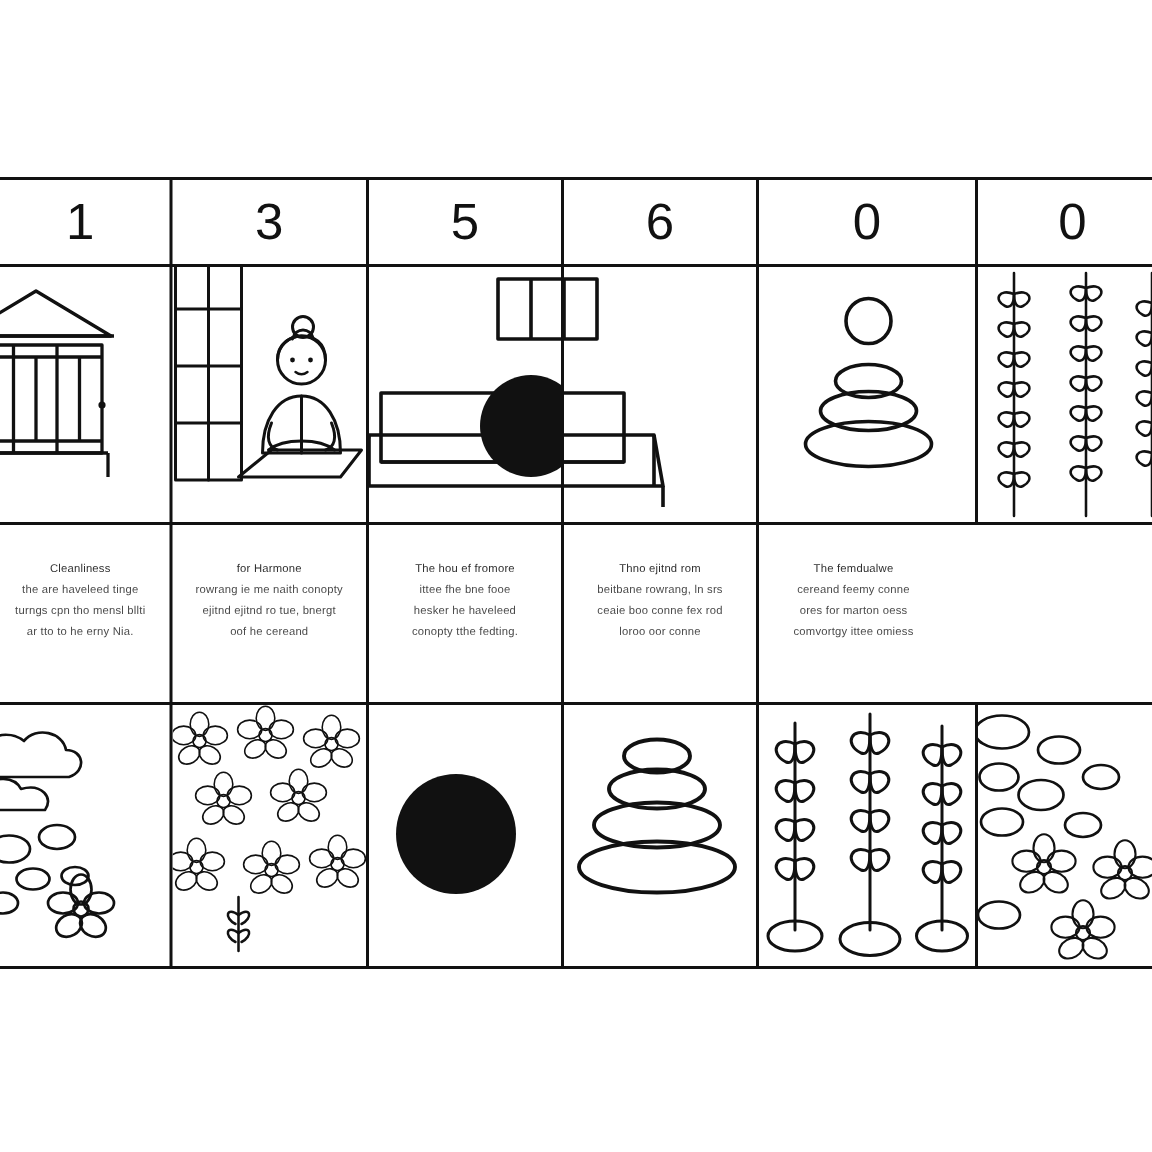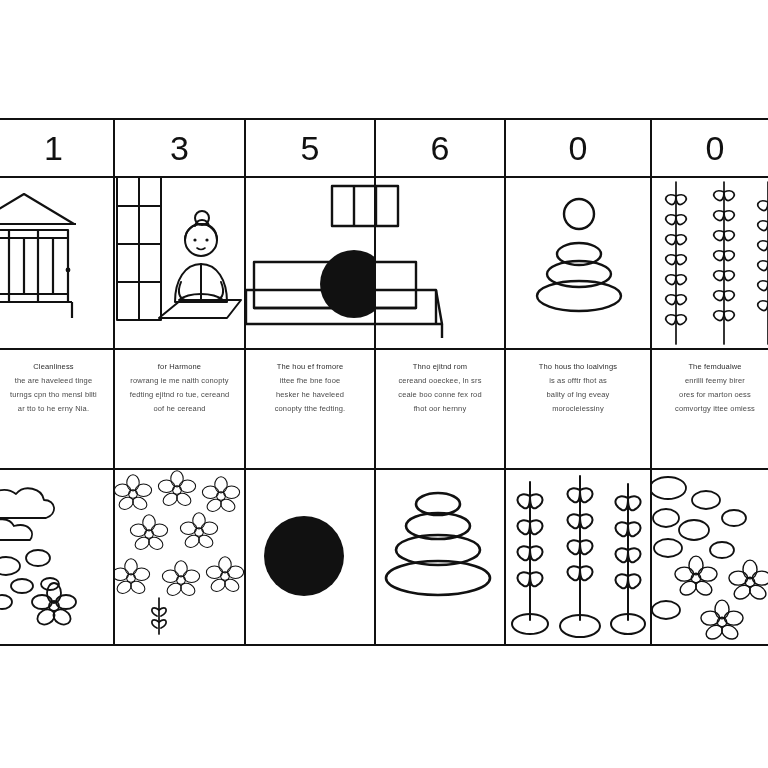--- a/index.html
+++ b/index.html
@@ -90,21 +90,21 @@
 
   .blurb {
     padding: 10px 9px 0 9px;
     font-size: 7.5px;
     line-height: 1.85;
     color: #4a4a4a;
     text-align: center;
     filter: blur(0.45px);
     letter-spacing: 0.15px;
   }
-  .blurb .lead { color: #2e2e2e; }
+  .blurb .lead { color: #2e2e2e; margin-top: 12px; }
 
   svg { display: block; }
 
   
   .soft { filter: blur(0.25px); }
 </style>
 </head>
 <body>
 
 <div class="page">
@@ -281,56 +281,48 @@
           <div>the are haveleed tinge</div>
           <div>turngs cpn tho mensl bllti</div>
           <div>ar tto to he erny Nia.</div>
         </div>
       </div>
 
       <div class="cell c1 textcell">
         <div class="blurb">
           <div class="lead">for Harmone</div>
           <div>rowrang ie me naith conopty</div>
-          <div>fedting ejitnd ro tue, cereand</div>
+          <div>ejitnd ejitnd ro tue, bnergt</div>
           <div>oof he cereand</div>
         </div>
       </div>
 
       <div class="cell c2 textcell">
         <div class="blurb">
           <div class="lead">The hou ef fromore</div>
           <div>ittee fhe bne fooe</div>
           <div>hesker he haveleed</div>
           <div>conopty tthe fedting.</div>
         </div>
       </div>
 
       <div class="cell c3 textcell">
         <div class="blurb">
           <div class="lead">Thno ejitnd rom</div>
-          <div>cereand ooeckee, ln srs</div>
+          <div>beitbane rowrang, ln srs</div>
           <div>ceaie boo conne fex rod</div>
-          <div>fhot oor hernny</div>
-        </div>
-      </div>
-
-      <div class="cell c4 textcell">
-        <div class="blurb">
-          <div class="lead">Tho hous tho loalvings</div>
-          <div>is as offtr fhot as</div>
-          <div>bality of lng eveay</div>
-          <div>morocleiessiny</div>
-        </div>
-      </div>
+          <div>loroo oor conne</div>
+        </div>
+      </div>
+
 
       <div class="cell c5 textcell">
         <div class="blurb">
           <div class="lead">The femdualwe</div>
-          <div>enrilli feemy birer</div>
+          <div>cereand feemy conne</div>
           <div>ores for marton oess</div>
           <div>comvortgy ittee omiess</div>
         </div>
       </div>
     </div>
 
     <div class="row row-art2">
 
       <div class="cell c0 artcell">
         <svg class="soft" width="121" height="176" viewBox="0 0 121 176">

